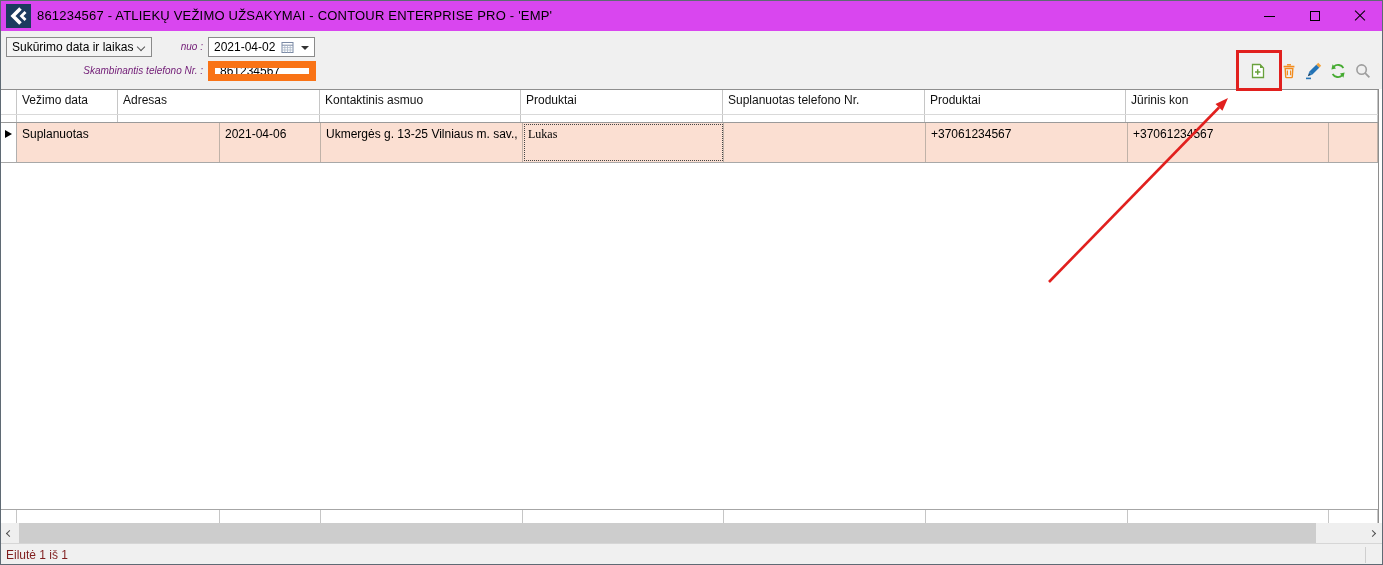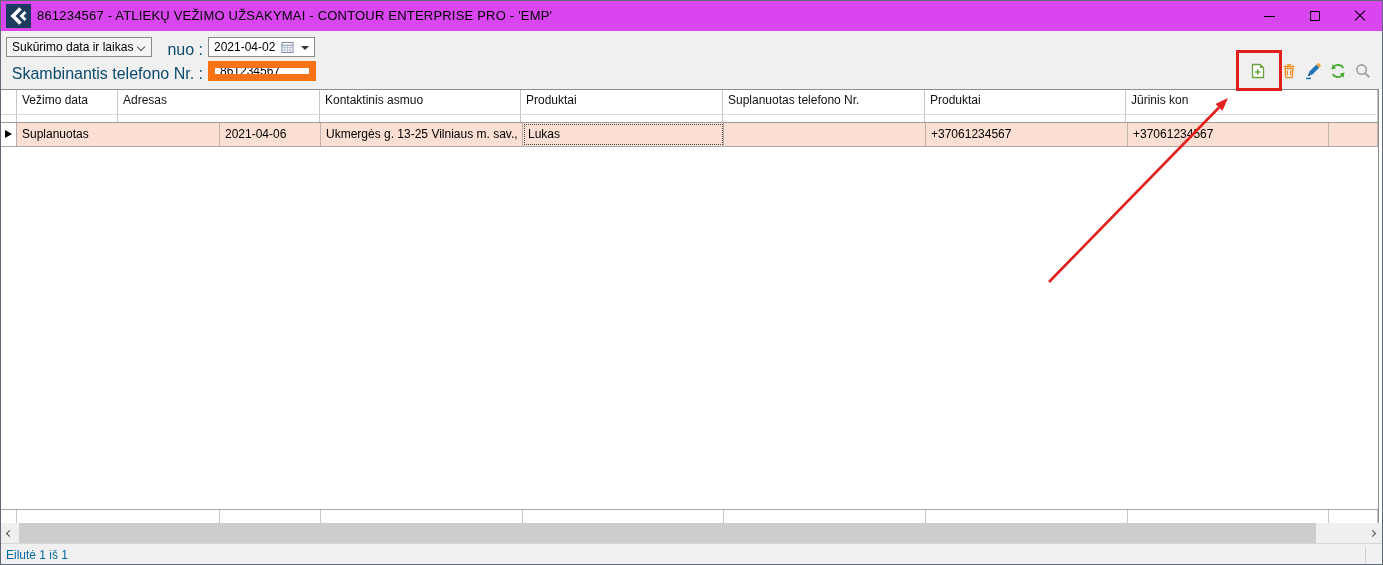--- a/index.html
+++ b/index.html
@@ -30,21 +30,21 @@
   
   .filterbar { position:absolute; top:30px; left:0; width:100%; height:58px; background:#f0f0f0; }
   .combo {
     position:absolute; left:5px; top:6px; width:146px; height:20px;
     background:#f4f4f4; border:1px solid #8a8a8a; font-size:12px; color:#000;
     display:flex; align-items:center; padding-left:5px;text-align:center;
   }
   .combo .chev-dn { position:absolute; right:7px; top:6px; }
   .chev-dn { display:inline-block; width:6px; height:6px;
     border-left:1.6px solid #555; border-bottom:1.6px solid #555; transform:rotate(-45deg); }
-  .lbl { position:absolute; font-size:16px; color:#0c4a6e; white-space:nowrap; }
+  .lbl { position:absolute; font-size:10px; color:#701a75; white-space:nowrap;font-style:italic; }
   .lbl-nuo { left:148px; top:10px; width:54px; text-align:right; }
   .datefield {
     position:absolute; left:207px; top:6px; width:107px; height:20px;
     background:#fff; border:1px solid #8a8a8a; font-size:12px;
     display:flex; align-items:center; padding-left:5px;
   }
   .datefield .cal { position:absolute; right:20px; top:3px; }
   .datefield .dd-arrow { position:absolute; right:5px; top:8px; width:0; height:0;
     border-left:4px solid transparent; border-right:4px solid transparent; border-top:4px solid #333; }
   .lbl-phone { left:0px; top:34px; width:202px; text-align:right; }
@@ -71,46 +71,46 @@
   .grid-header { position:relative; height:33px; display:flex; border-bottom:1px solid #9a9a9a; background:#fff; }
   .hsub { position:absolute; left:0; top:24px; width:100%; height:0; border-top:1px solid #d9d9d9; }
   .hc { border-right:1px solid #c6c6c6; font-size:12px; color:#111;
     padding:3px 0 0 5px; overflow:hidden; white-space:nowrap; }
   .c-gutter { width:16px; flex:0 0 16px; }
   .c0 { width:203px; flex:0 0 203px; } .c1 { width:101px; flex:0 0 101px; }
   .c2 { width:202px; flex:0 0 202px; } .c3 { width:201px; flex:0 0 201px; }
   .c4 { width:202px; flex:0 0 202px; } .c5 { width:202px; flex:0 0 202px; }
   .c6 { width:201px; flex:0 0 201px; } .c7 { flex:1 1 auto; min-width:0; }
 
-  .grid-row { position:relative; height:24px; display:flex; background:#fbdfd2; border-bottom:1px solid #a8a8a8; }
+  .grid-row { position:relative; height:40px; display:flex; background:#fbdfd2; border-bottom:1px solid #a8a8a8; }
   .rc { border-right:1px solid #c0b2a8; font-size:12px; color:#000;
     padding:4px 0 0 5px; overflow:hidden; white-space:nowrap; background:#fbdfd2; }
   .rc.gutter { background:#fff; border-right:1px solid #b0b0b0; padding:0; position:relative; }
   .row-marker { position:absolute; left:4px; top:7px; width:0; height:0;
     border-left:7px solid #000; border-top:4px solid transparent; border-bottom:4px solid transparent; }
-  .focus-cell { outline:1px dotted #444; outline-offset:-2px; }
+  .focus-cell { outline:1px dotted #444; outline-offset:-2px;font-family:Liberation Serif, serif; }
 
   .grid-footer { position:absolute; left:0; top:419px; width:100%; height:14px;
     border-top:1px solid #a6a6a6; display:flex; background:#fff; }
   .fc { border-right:1px solid #c6c6c6; }
 
   
   .hscroll { position:absolute; top:522px; left:0; width:100%; height:20px; background:#efefef; }
   .hs-arrow { position:absolute; top:0; width:17px; height:20px;
     display:flex; align-items:center; justify-content:center; }
   .hs-left { left:0; } .hs-right { right:1px; }
   .chev { display:inline-block; width:5px; height:5px;
     border-left:1.8px solid #4f4f4f; border-bottom:1.8px solid #4f4f4f; }
   .chev.left { transform:rotate(45deg); } .chev.right { transform:rotate(225deg); }
   .hs-thumb { position:absolute; left:18px; top:0; width:1297px; height:20px; background:#cdcdcd; }
 
   
   .statusbar { position:absolute; top:542px; left:0; width:100%; height:23px;
     background:#f0f0f0; border-top:1px solid #d6d6d6; }
-  .status-text { position:absolute; left:5px; top:4px; font-size:12px; color:#0369a1; }
+  .status-text { position:absolute; left:5px; top:4px; font-size:12px; color:#7f1d1d; }
   .status-sep { position:absolute; left:1364px; top:3px; width:1px; height:16px; background:#cfcfcf; }
   .grip { position:absolute; right:4px; bottom:3px; width:2px; height:2px; background:transparent;
     box-shadow: 6px 0 0 #9a9a9a, 3px 3px 0 #9a9a9a, 6px 3px 0 #9a9a9a,
                 0 6px 0 #9a9a9a, 3px 6px 0 #9a9a9a, 6px 6px 0 #9a9a9a; }
 
   
   .anno-box { position:absolute; left:1235px; top:49px; width:46px; height:41px;
     border:3px solid #e1201e; z-index:40; pointer-events:none; }
   .anno-svg { position:absolute; left:0; top:0; z-index:39; pointer-events:none; }
 </style>

